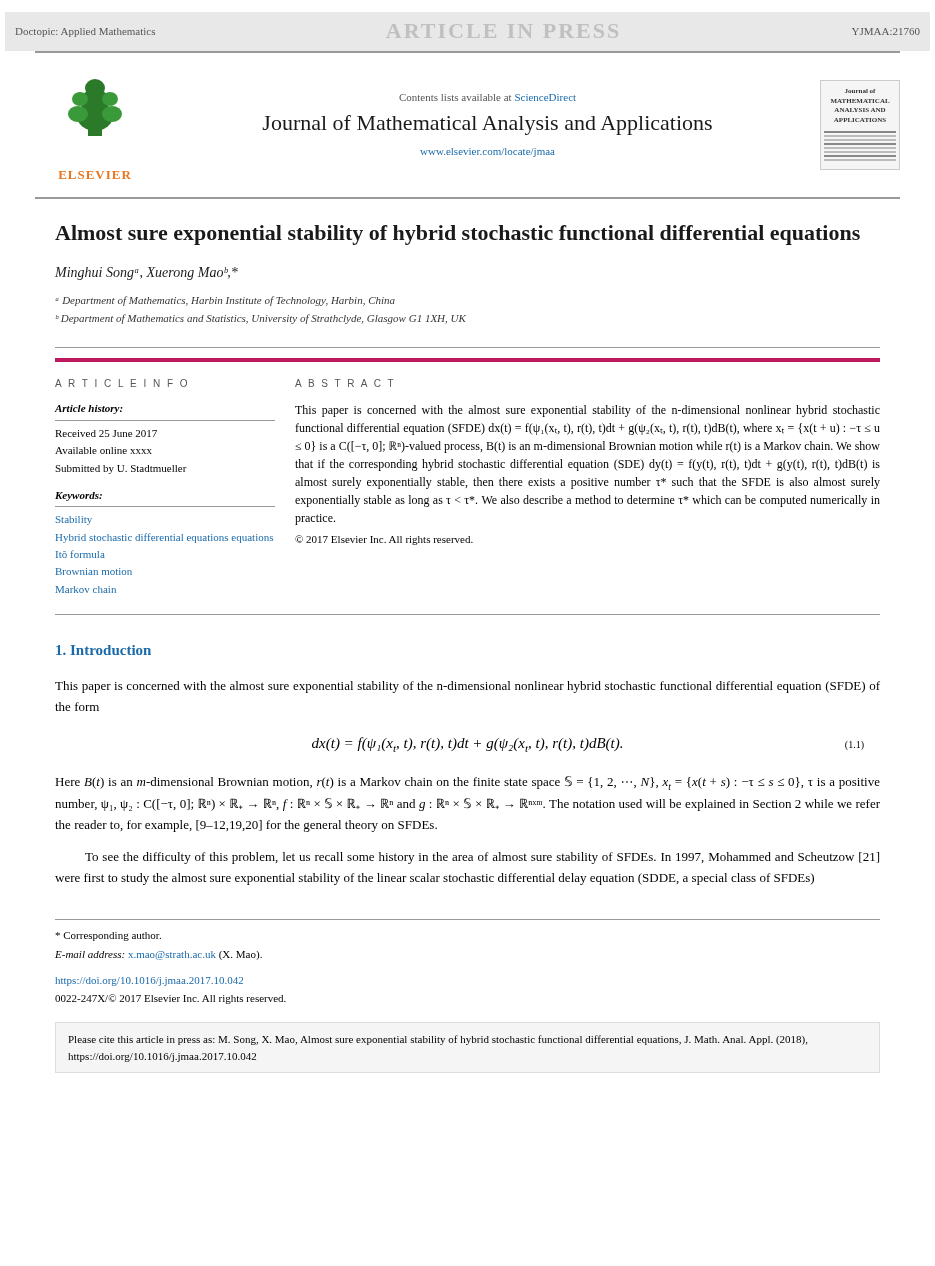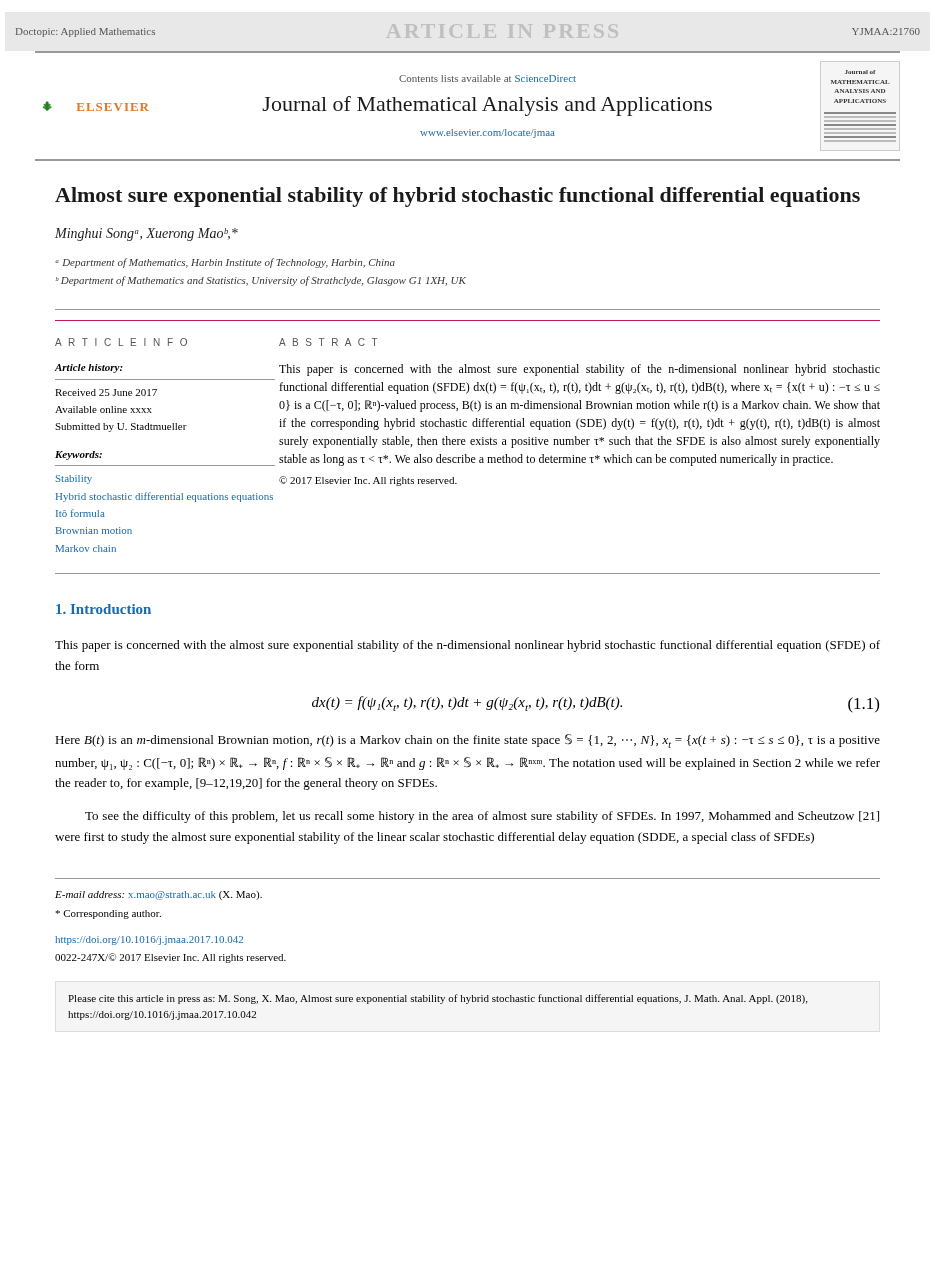--- a/index.html
+++ b/index.html
@@ -61,21 +61,21 @@
       border-top: 2px solid #999;
       border-bottom: 2px solid #999;
       margin: 0 30px;
       padding: 8px 0;
       align-items: center;
     }
     .publisher-logo {
       width: 120px;
       flex-shrink: 0;
       display: flex;
-      flex-direction: row;
+      flex-direction: column;
       align-items: center;
       padding: 5px;
       gap: 22px;
     }
     .elsevier-tree {
       width: 90px;
       height: 75px;
     }
     .elsevier-text {
       color: #e87722;
@@ -165,23 +165,23 @@
     
     .divider {
       border: none;
       border-top: 1px solid #999;
       margin: 10px 0;
     }
 
     
     .article-meta {
       display: flex;
-      gap: 4px;
+      gap: 20px;
       margin-bottom: 20px;
-      border-top: 1px solid #be185d;
+      border-top: 4px solid #be185d;
       border-bottom: 1px solid #999;
       padding: 15px 0;
     }
 
     .article-info {
       width: 220px;
       flex-shrink: 0;
     }
     .article-info-title {
       font-size: 10px;
@@ -258,22 +258,22 @@
       margin: 15px 0;
       position: relative;
     }
     .equation-text {
       font-style: italic;
       font-size: 15px;
       font-family: 'Times New Roman', serif;
     }
     .equation-number {
       position: absolute;
-      right: 0;
-      font-size: 17px;
+      right: 16px;
+      font-size: 10px;
     }
 
     
     .footer-divider {
       border-top: 1px solid #999;
       margin-top: 30px;
       padding-top: 8px;
     }
     .footnote {
       font-size: 11px;
@@ -396,24 +396,24 @@
       </span>
       <span class="equation-number">(1.1)</span>
     </div>
 
     <p class="body-text no-indent">Here <em>B</em>(<em>t</em>) is an <em>m</em>-dimensional Brownian motion, <em>r</em>(<em>t</em>) is a Markov chain on the finite state space 𝕊 = {1, 2, ⋯, <em>N</em>}, <em>x</em><sub><em>t</em></sub> = {<em>x</em>(<em>t</em> + <em>s</em>) : −τ ≤ <em>s</em> ≤ 0}, τ is a positive number, ψ₁, ψ₂ : C([−τ, 0]; ℝⁿ) × ℝ₊ → ℝⁿ, <em>f</em> : ℝⁿ × 𝕊 × ℝ₊ → ℝⁿ and <em>g</em> : ℝⁿ × 𝕊 × ℝ₊ → ℝⁿˣᵐ. The notation used will be explained in Section 2 while we refer the reader to, for example, [9–12,19,20] for the general theory on SFDEs.</p>
 
     <p class="body-text">To see the difficulty of this problem, let us recall some history in the area of almost sure stability of SFDEs. In 1997, Mohammed and Scheutzow [21] were first to study the almost sure exponential stability of the linear scalar stochastic differential delay equation (SDDE, a special class of SFDEs)</p>
 
     <div class="footer-divider">
       <div class="footnote">
+        <span>* Corresponding author.</span>
+      </div>
+      <div class="footnote">
         <em>E-mail address: </em><a style="color:#1a6aaa;">x.mao@strath.ac.uk</a><span> (X. Mao).</span>
-      </div>
-      <div class="footnote">
-        <span>* Corresponding author.</span>
       </div>
     </div>
 
     <div style="margin-top:8px;">
       <a class="doi-link">https://doi.org/10.1016/j.jmaa.2017.10.042</a>
       <br>
       <span style="font-size:11px;">0022-247X/© 2017 Elsevier Inc. All rights reserved.</span>
     </div>
 
     <div class="citation-box">

